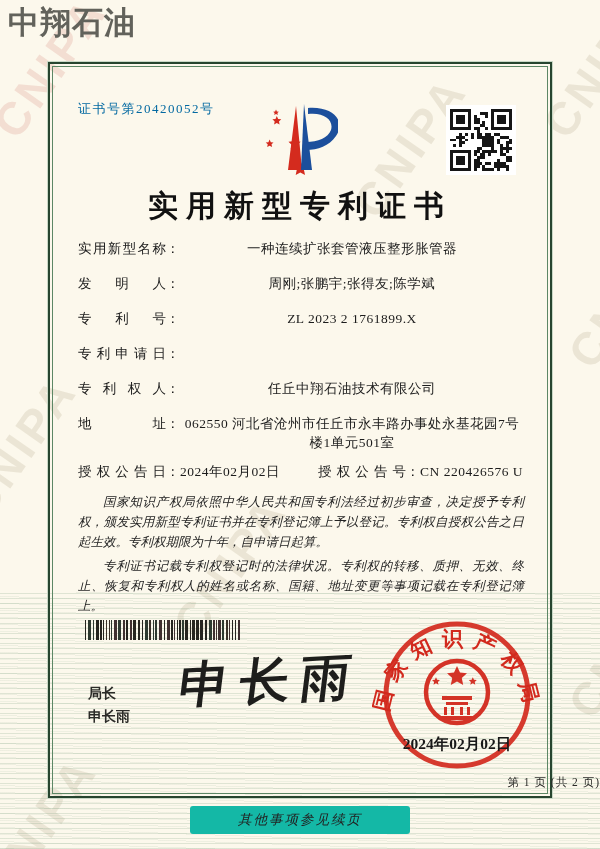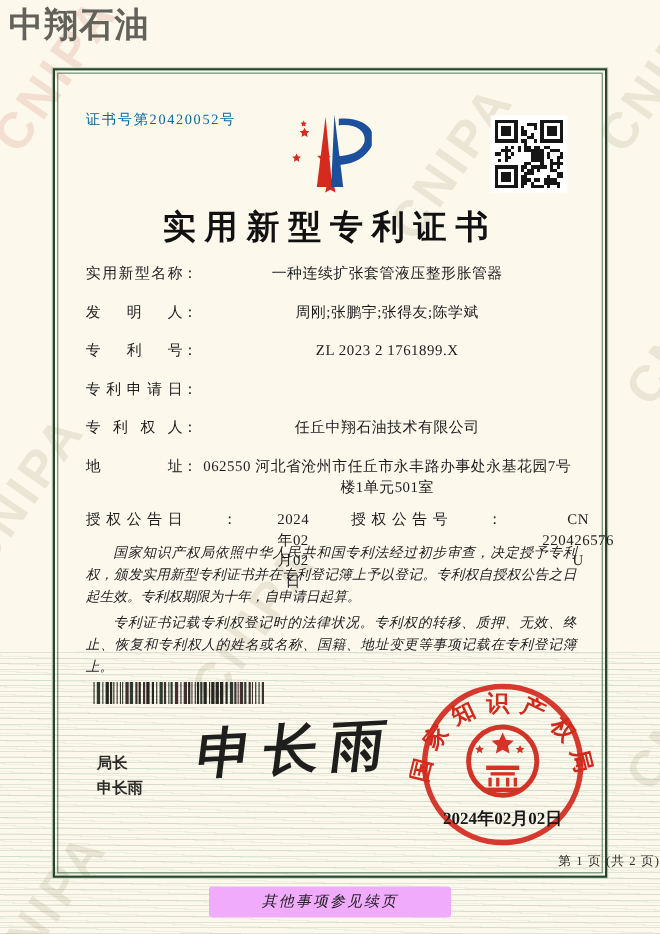--- a/index.html
+++ b/index.html
@@ -86,21 +86,21 @@
   .row { display:flex; margin-bottom:16px; line-height:19px; }
   .row .lbl {
     width:88px; flex:0 0 88px;
     text-align:justify; text-align-last:justify;
     color:#1c1c1c;
   }
   .row .colon { flex:0 0 14px; }
   .row .val { flex:1 1 auto; letter-spacing:0.5px;text-align:center; }
   .row.addr { margin-bottom:10px; }
   .row.pair { gap:0; }
-  .row.pair .grp { display:flex;gap:36px; }
+  .row.pair .grp { display:flex; }
   .row.pair .grp.second { margin-left:38px; }
   .row.pair .grp .lbl { width:88px; flex:0 0 88px; }
 
   
   .legal {
     position:absolute; left:78px; top:492px; width:446px;
     font-style:italic; font-size:12.5px; line-height:20px;
     text-align:justify; color:#232323;
   }
   .legal p { margin:0 0 4px 0; text-indent:2em; }
@@ -126,21 +126,21 @@
   
   .seal { position:absolute; left:372px; top:618px; }
 
   
   .page-num {
     position:absolute; left:0; top:775px; width:600px;
     text-align:right; font-size:11.5px; color:#2a2a28; letter-spacing:1px;
   }
   .cont-note-strip {
     position:absolute; left:190px; top:806px; width:220px; height:28px;
-    background:#f0abfc; border-radius:3px;
+    background:#14b8a6; border-radius:3px;
     display:flex; align-items:center; justify-content:center;
     z-index:2;
   }
   .cont-note {
     font-style:italic; font-size:13.5px; color:#222; letter-spacing:2px;
   }
 </style>
 </head>
 <body>
 

